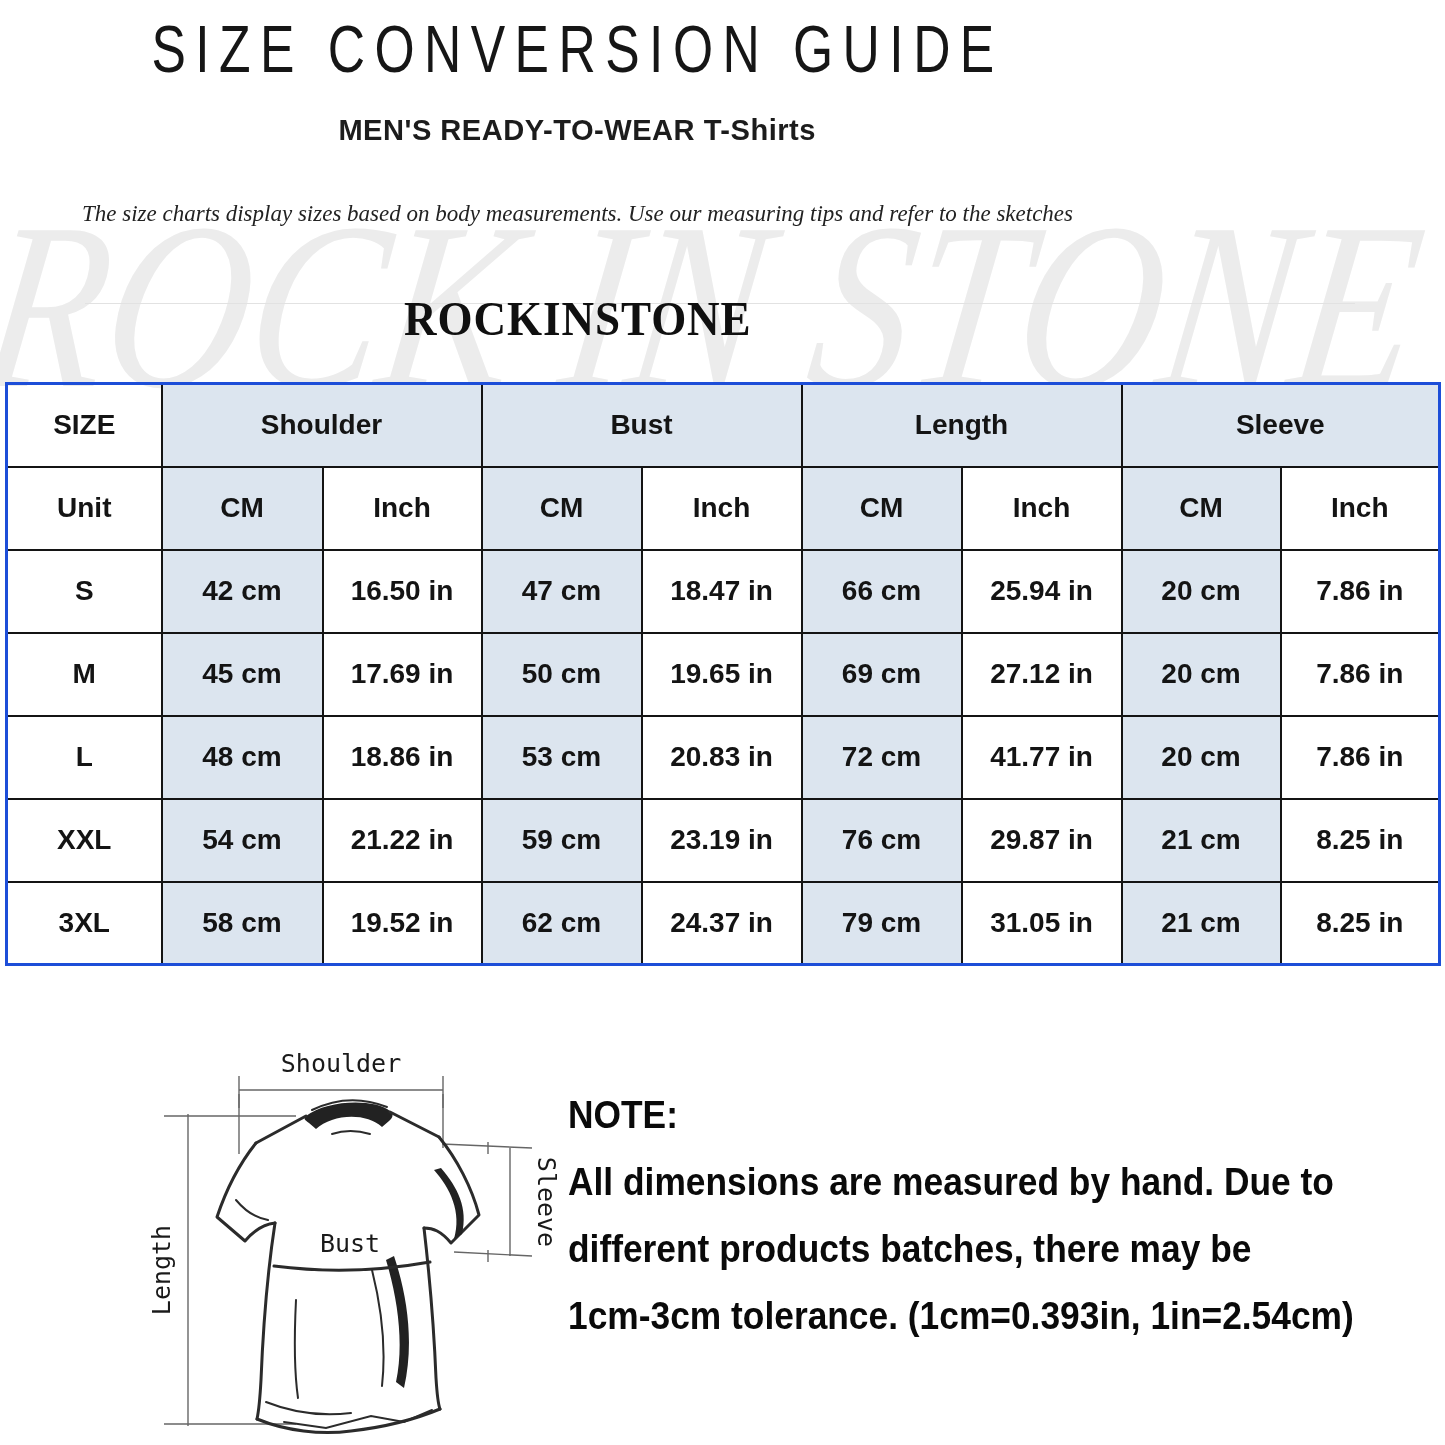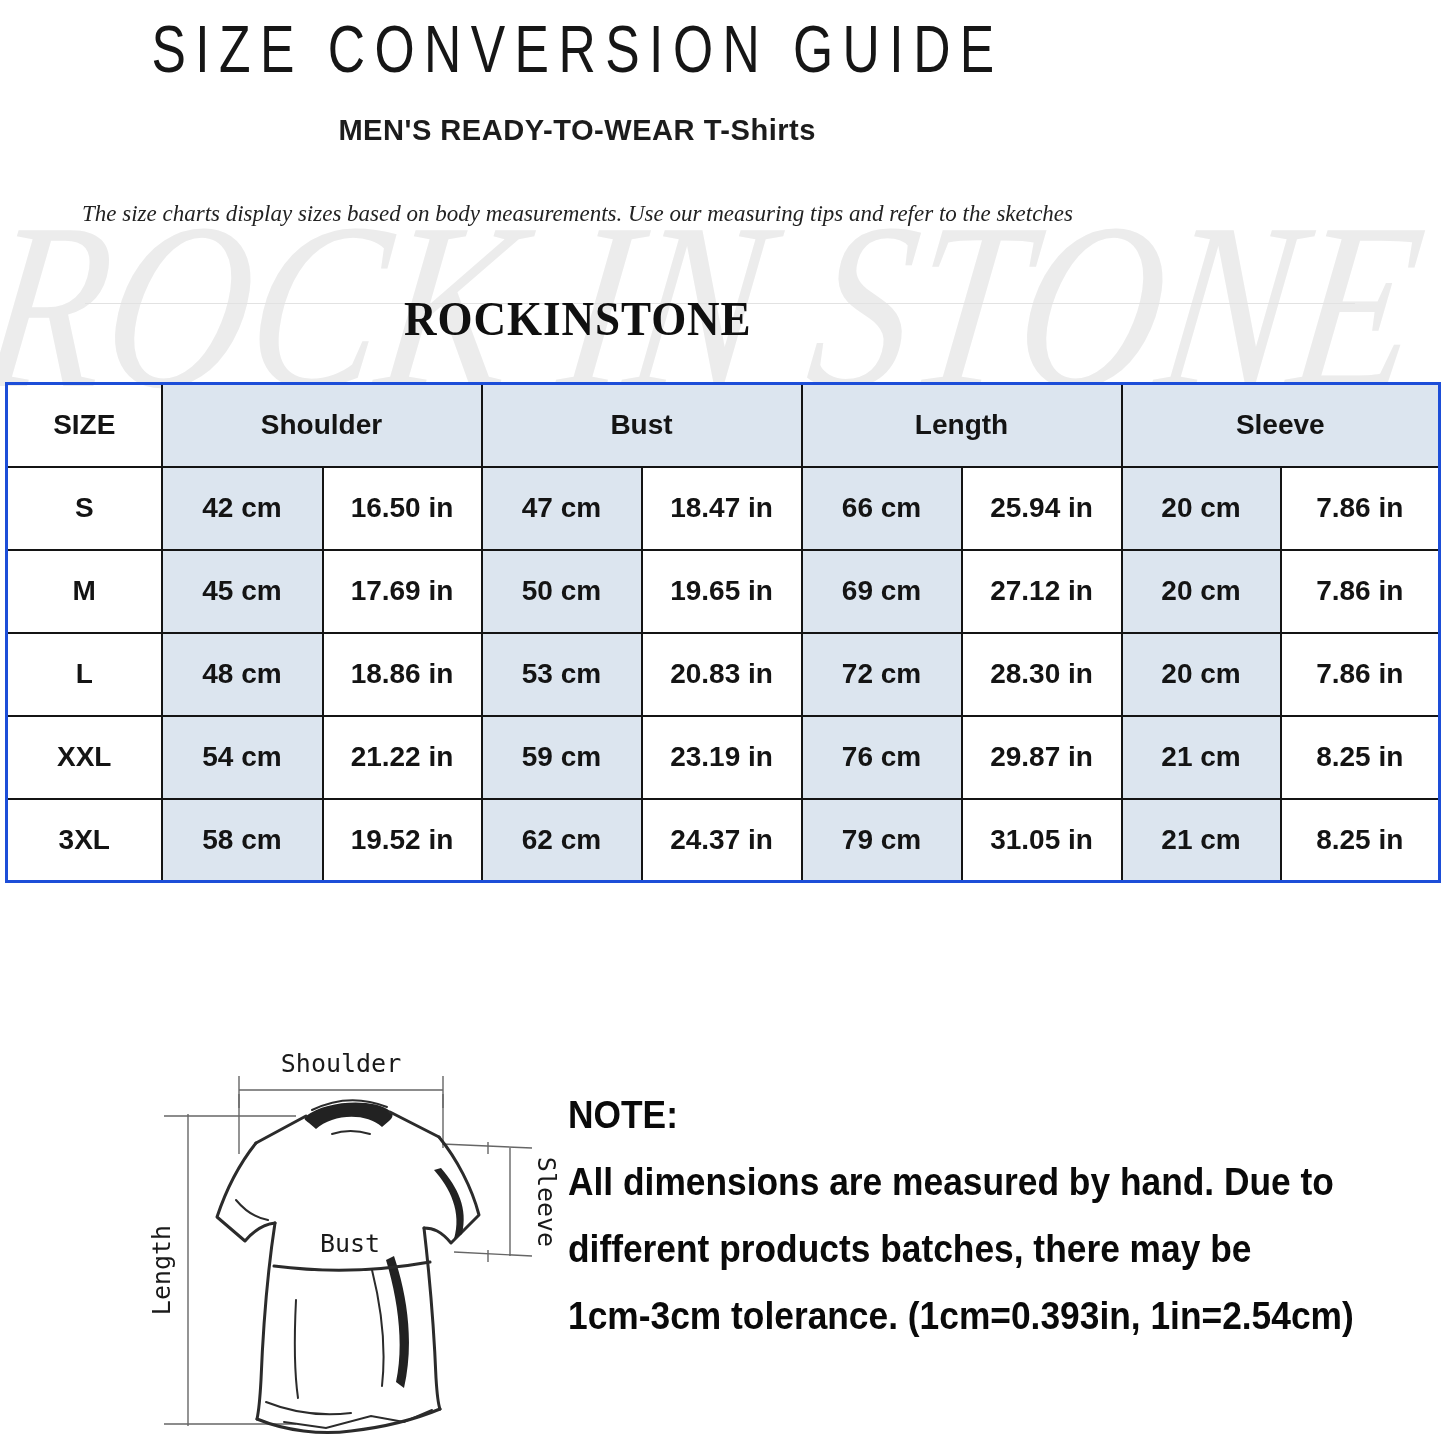--- a/index.html
+++ b/index.html
@@ -79,20 +79,31 @@
   </colgroup>
   <tbody>
       <tr class="h">
     <td>SIZE</td>
     <td class="blue" colspan="2">Shoulder</td>
     <td class="blue" colspan="2">Bust</td>
     <td class="blue" colspan="2">Length</td>
     <td class="blue" colspan="2">Sleeve</td>
   </tr>
   <tr class="h">
+    <td>Unit</td>
+    <td class="blue">CM</td>
+    <td>Inch</td>
+    <td class="blue">CM</td>
+    <td>Inch</td>
+    <td class="blue">CM</td>
+    <td>Inch</td>
+    <td class="blue">CM</td>
+    <td>Inch</td>
+  </tr>
+  <tr class="h">
     <td>S</td>
     <td class="blue">42 cm</td>
     <td>16.50 in</td>
     <td class="blue">47 cm</td>
     <td>18.47 in</td>
     <td class="blue">66 cm</td>
     <td>25.94 in</td>
     <td class="blue">20 cm</td>
     <td>7.86 in</td>
   </tr>
@@ -107,21 +118,21 @@
     <td class="blue">20 cm</td>
     <td>7.86 in</td>
   </tr>
   <tr class="h">
     <td>L</td>
     <td class="blue">48 cm</td>
     <td>18.86 in</td>
     <td class="blue">53 cm</td>
     <td>20.83 in</td>
     <td class="blue">72 cm</td>
-    <td>28.30 in</td>
+    <td>41.77 in</td>
     <td class="blue">20 cm</td>
     <td>7.86 in</td>
   </tr>
   <tr class="h">
     <td>XXL</td>
     <td class="blue">54 cm</td>
     <td>21.22 in</td>
     <td class="blue">59 cm</td>
     <td>23.19 in</td>
     <td class="blue">76 cm</td>

